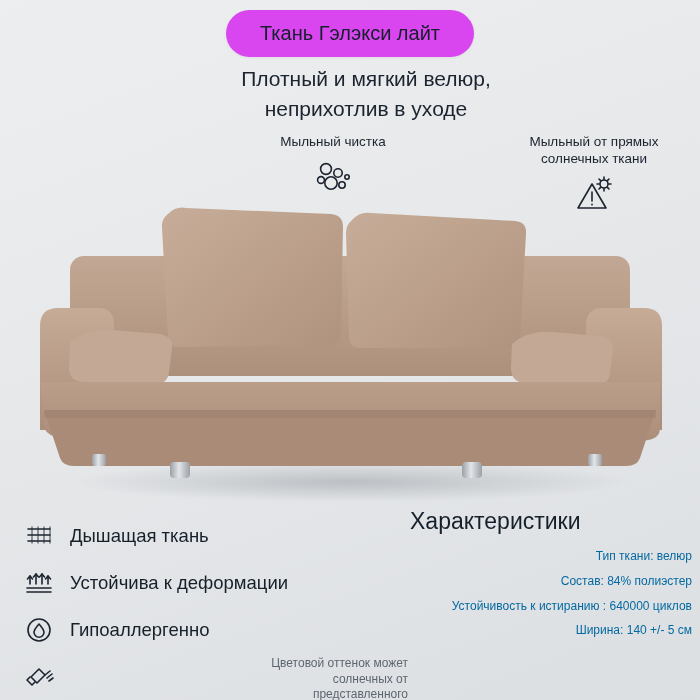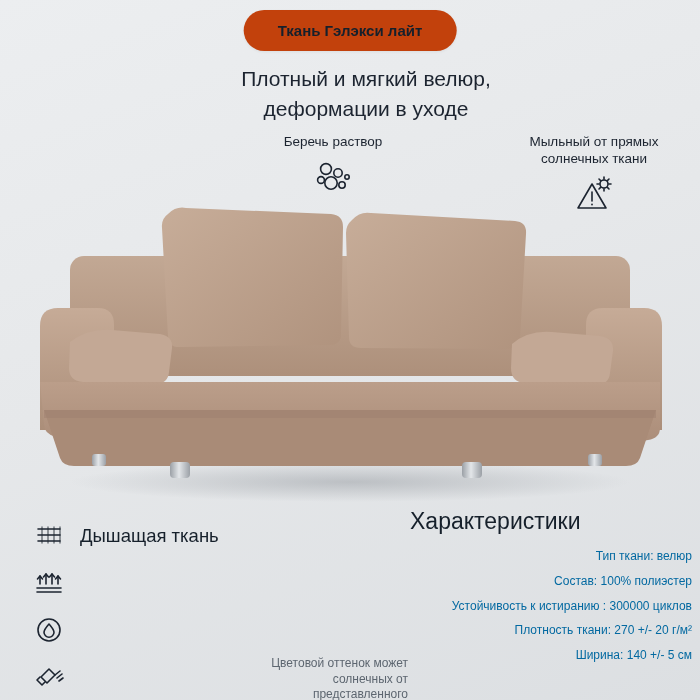--- a/index.html
+++ b/index.html
@@ -19,25 +19,25 @@
     position: absolute;
     inset: 0;
   }
 
   
   .title-pill {
     position: absolute;
     left: 50%;
     transform: translateX(-50%);
     top: 10px;
-    background: #c2410c;
+    background: #d946ef;
     border-radius: 26px;
     padding: 12px 34px;
-    font-size: 15px;
-    font-weight: bold;
+    font-size: 20px;
+    font-weight: normal;
     color: #15202c;
     white-space: nowrap;
     box-shadow: 0 1px 3px rgba(0,0,0,0.06);
   }
   .subtitle {
     position: absolute;
     top: 64px;
     left: 16px;
     width: 100%;
     text-align: center;
@@ -72,21 +72,21 @@
     position: absolute;
     left: 0;
     top: 196px;
     width: 700px;
     height: 310px;
   }
 
   
   .features {
     position: absolute;
-    left: 32px;
+    left: 22px;
     top: 512px;
     width: 370px;
   }
   .feature {
     display: flex;
     align-items: center;
     height: 47px;
     gap: 14px;
   }
   .feature .f-icon {
@@ -137,28 +137,28 @@
   svg { display: block; }
 </style>
 </head>
 <body>
 
 <div class="stage">
 
   <div class="title-pill">Ткань Гэлэкси лайт</div>
   <div class="subtitle">
     <span>Плотный и мягкий велюр,</span><br>
-    <span>деформации в уходе</span>
+    <span>неприхотлив в уходе</span>
   </div>
 
   <div class="care-row">
 
 
     <div class="care care-2">
-      <span class="care-label">Беречь раствор</span>
+      <span class="care-label">Мыльный чистка</span>
       <span class="care-icon">
         <svg width="48" height="40" viewBox="0 0 48 40" fill="none" stroke="#1c2430" stroke-width="1.6">
           <circle cx="17" cy="10" r="5.4"></circle>
           <circle cx="29" cy="14" r="4.2"></circle>
           <circle cx="12" cy="21" r="3.4"></circle>
           <circle cx="22" cy="24" r="6.2"></circle>
           <circle cx="33" cy="26" r="3.2"></circle>
           <circle cx="38" cy="18" r="2.2"></circle>
         </svg>
       </span>
@@ -250,48 +250,49 @@
     </div>
 
     <div class="feature">
       <span class="f-icon">
         <svg width="30" height="26" viewBox="0 0 30 26" fill="none" stroke="#1c2430" stroke-width="1.6" stroke-linecap="round" stroke-linejoin="round">
           <path d="M6 6 v8 M12 4 v10 M18 4 v10 M24 6 v8"></path>
           <path d="M6 6 l-2.5 3 M6 6 l2.5 3 M12 4 l-2.5 3 M12 4 l2.5 3 M18 4 l-2.5 3 M18 4 l2.5 3 M24 6 l-2.5 3 M24 6 l2.5 3"></path>
           <path d="M3 18 h24 M3 22 h24"></path>
         </svg>
       </span>
+      <span class="f-label">Устойчива   к деформации</span>
     </div>
 
     <div class="feature">
       <span class="f-icon">
         <svg width="28" height="28" viewBox="0 0 28 28" fill="none" stroke="#1c2430" stroke-width="1.6" stroke-linecap="round" stroke-linejoin="round">
           <circle cx="14" cy="14" r="11"></circle>
           <path d="M14 8 c3.5 4 5 6 5 8.2 a5 5 0 0 1 -10 0 c0 -2.2 1.5 -4.2 5 -8.2 z"></path>
         </svg>
       </span>
+      <span class="f-label">Гипоаллергенно</span>
     </div>
 
     <div class="feature">
       <span class="f-icon">
         <svg width="30" height="26" viewBox="0 0 30 26" fill="none" stroke="#1c2430" stroke-width="1.6" stroke-linecap="round" stroke-linejoin="round">
           <path d="M7 13 l8 -8 6 6 -8 8 z"></path>
           <path d="M6 13 l-3 3 5 5 3 -3"></path>
           <path d="M21 11 l5 -4 M23 14 l5 -4 M25 17 l4 -3"></path>
         </svg>
       </span>
     </div>
   </div>
 
   <div class="specs">
     <div class="specs-title">Характеристики</div>
     <div class="spec-line">Тип ткани: велюр</div>
-    <div class="spec-line">Состав: 100% полиэстер</div>
-    <div class="spec-line">Устойчивость к истиранию : 300000 циклов</div>
-    <div class="spec-line">Плотность ткани: 270 +/- 20 г/м²</div>
+    <div class="spec-line">Состав: 84% полиэстер</div>
+    <div class="spec-line">Устойчивость к истиранию : 640000 циклов</div>
     <div class="spec-line">Ширина: 140 +/- 5 см</div>
   </div>
 
   <div class="disclaimer">
     <span>Цветовой оттенок может</span><br>
     <span>солнечных от представленного</span><br>
     <span>на фотографии</span>
   </div>
 
 </div>

